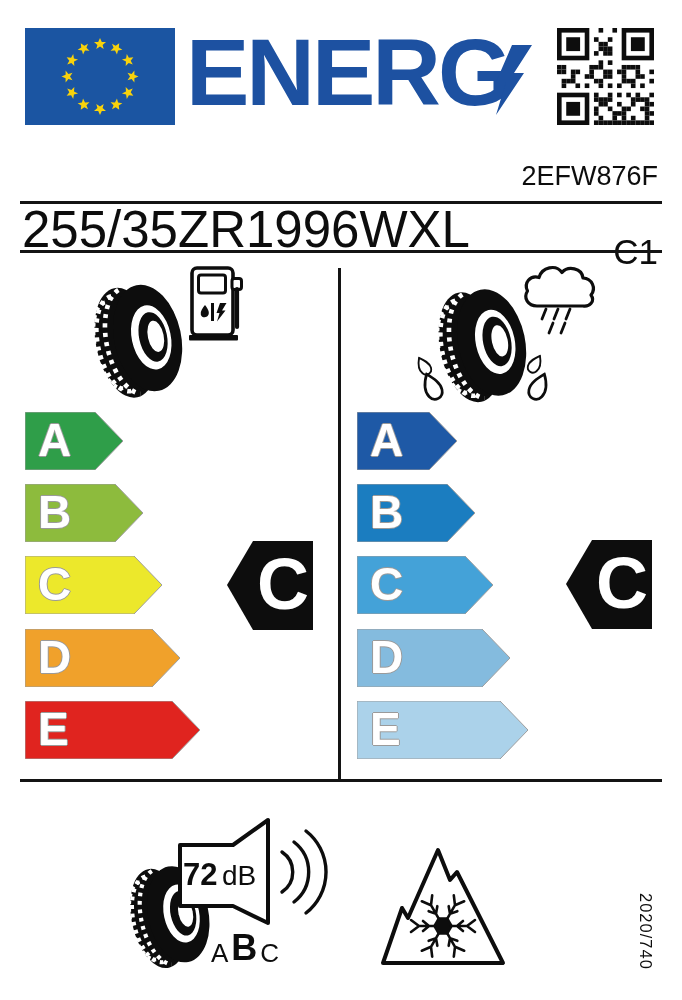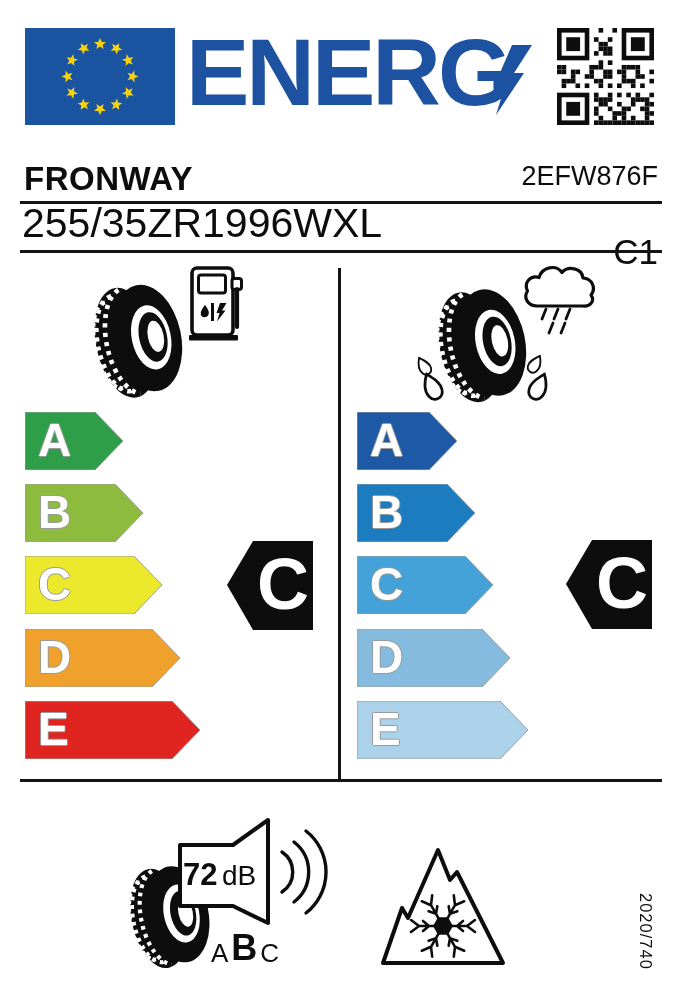--- a/index.html
+++ b/index.html
@@ -8,21 +8,21 @@
   .abs{position:absolute;}
   .hline{background:#141414;height:2.5px;}
   .vline{background:#141414;width:2.5px;}
 
   
   #energ-text{left:186px;top:25px;font-size:95px;line-height:1;font-weight:700;
               letter-spacing:-3px;color:#1d51a1;}
   
   #brand-name{left:24px;top:160px;font-size:33px;font-weight:700;letter-spacing:.5px;}
   #type-id{right:24px;top:161px;font-size:27px;}
-  #size-text{left:22px;top:200px;font-size:41px;}
+  #size-text{left:22px;top:200px;font-size:51px;}
   #class-text{right:24px;top:232px;font-size:35px;}
 
   
   .scale-row{position:absolute;height:58px;}
   .scale-letter{position:absolute;left:13px;top:0;height:58px;line-height:56px;
     font-size:46px;font-weight:700;color:#fff;
     text-shadow:-1px 0 #9a9a9a,1px 0 #9a9a9a,0 -1px #9a9a9a,0 1px #9a9a9a;}
   .indicator{position:absolute;width:86px;height:89px;}
   .indicator .ind-letter{position:absolute;left:26px;top:0;width:60px;height:89px;
     line-height:87px;text-align:center;font-size:72px;font-weight:700;color:#fff;}
@@ -208,21 +208,20 @@
           <rect x="69" y="92" width="4.6" height="4.6"></rect>
           <rect x="73.6" y="92" width="4.6" height="4.6"></rect>
           <rect x="78.19999999999999" y="92" width="4.6" height="4.6"></rect>
           <rect x="82.8" y="92" width="4.6" height="4.6"></rect>
           <rect x="87.39999999999999" y="92" width="4.6" height="4.6"></rect>
           <rect x="92" y="92" width="4.6" height="4.6"></rect>
         </g>
     </g>
   </svg>
 
-  <div class="abs" id="brand-name">FRONWAY</div>
   <div class="abs" id="type-id">2EFW876F</div>
   <div class="abs hline" style="left:20px;top:201px;width:642px"></div>
   <div class="abs" id="size-text">255/35ZR1996WXL</div>
   <div class="abs" id="class-text">C1</div>
   <div class="abs hline" style="left:20px;top:250px;width:642px"></div>
 
   <svg class="abs" style="left:92px;top:278px" width="93" height="124" viewBox="0 0 100 130">
       <use href="#tire"></use>
     </svg>
 

